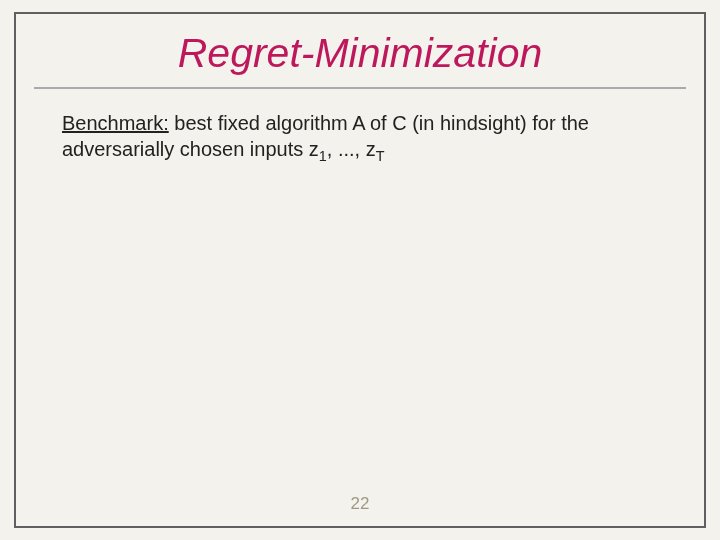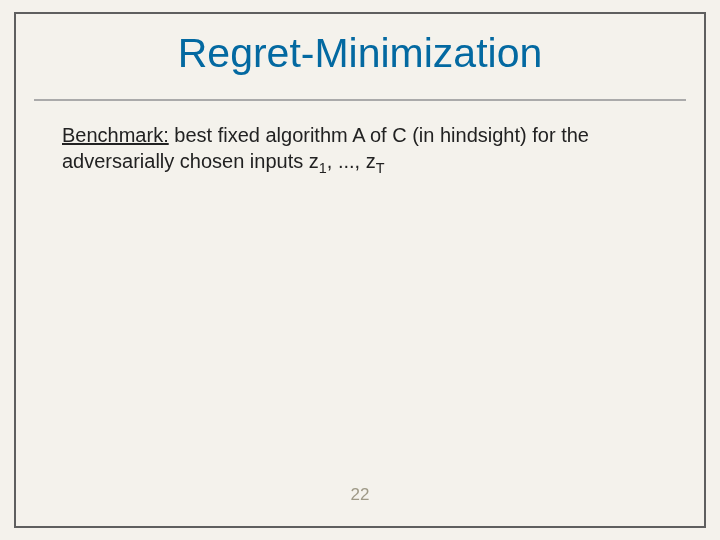--- a/index.html
+++ b/index.html
@@ -23,25 +23,26 @@
     left: 14px;
     right: 14px;
     bottom: 12px;
     border: 2px solid #5f5f5f;
     box-sizing: border-box;
     padding: 0;
   }
   .title {
     text-align: center;
     font-size: 41px;
-    color: #0369a1;
+    color: #be185d;
     margin-top: 16px;
-    margin-bottom: 22px;
+    margin-bottom: 10px;
     font-weight: normal;
     letter-spacing: 0px;
+    font-style: italic;
   }
   .hr {
     border: none;
     border-top: 2px solid #aaa;
     margin: 0 18px 22px 18px;
   }
   .body {
     padding: 0 46px 0 46px;
     font-size: 20px;
     color: #222;
@@ -54,21 +55,21 @@
     text-decoration: underline;
     text-align: right;
   }
   sub {
     font-size: 0.72em;
     vertical-align: sub;
     line-height: 0;
   }
   .pagenum {
     position: absolute;
-    bottom: 21px;
+    bottom: 12px;
     left: 0;
     right: 0;
     text-align: center;
     color: #9e9986;
     font-size: 17px;
   }
 </style>
 </head>
 <body>
 

